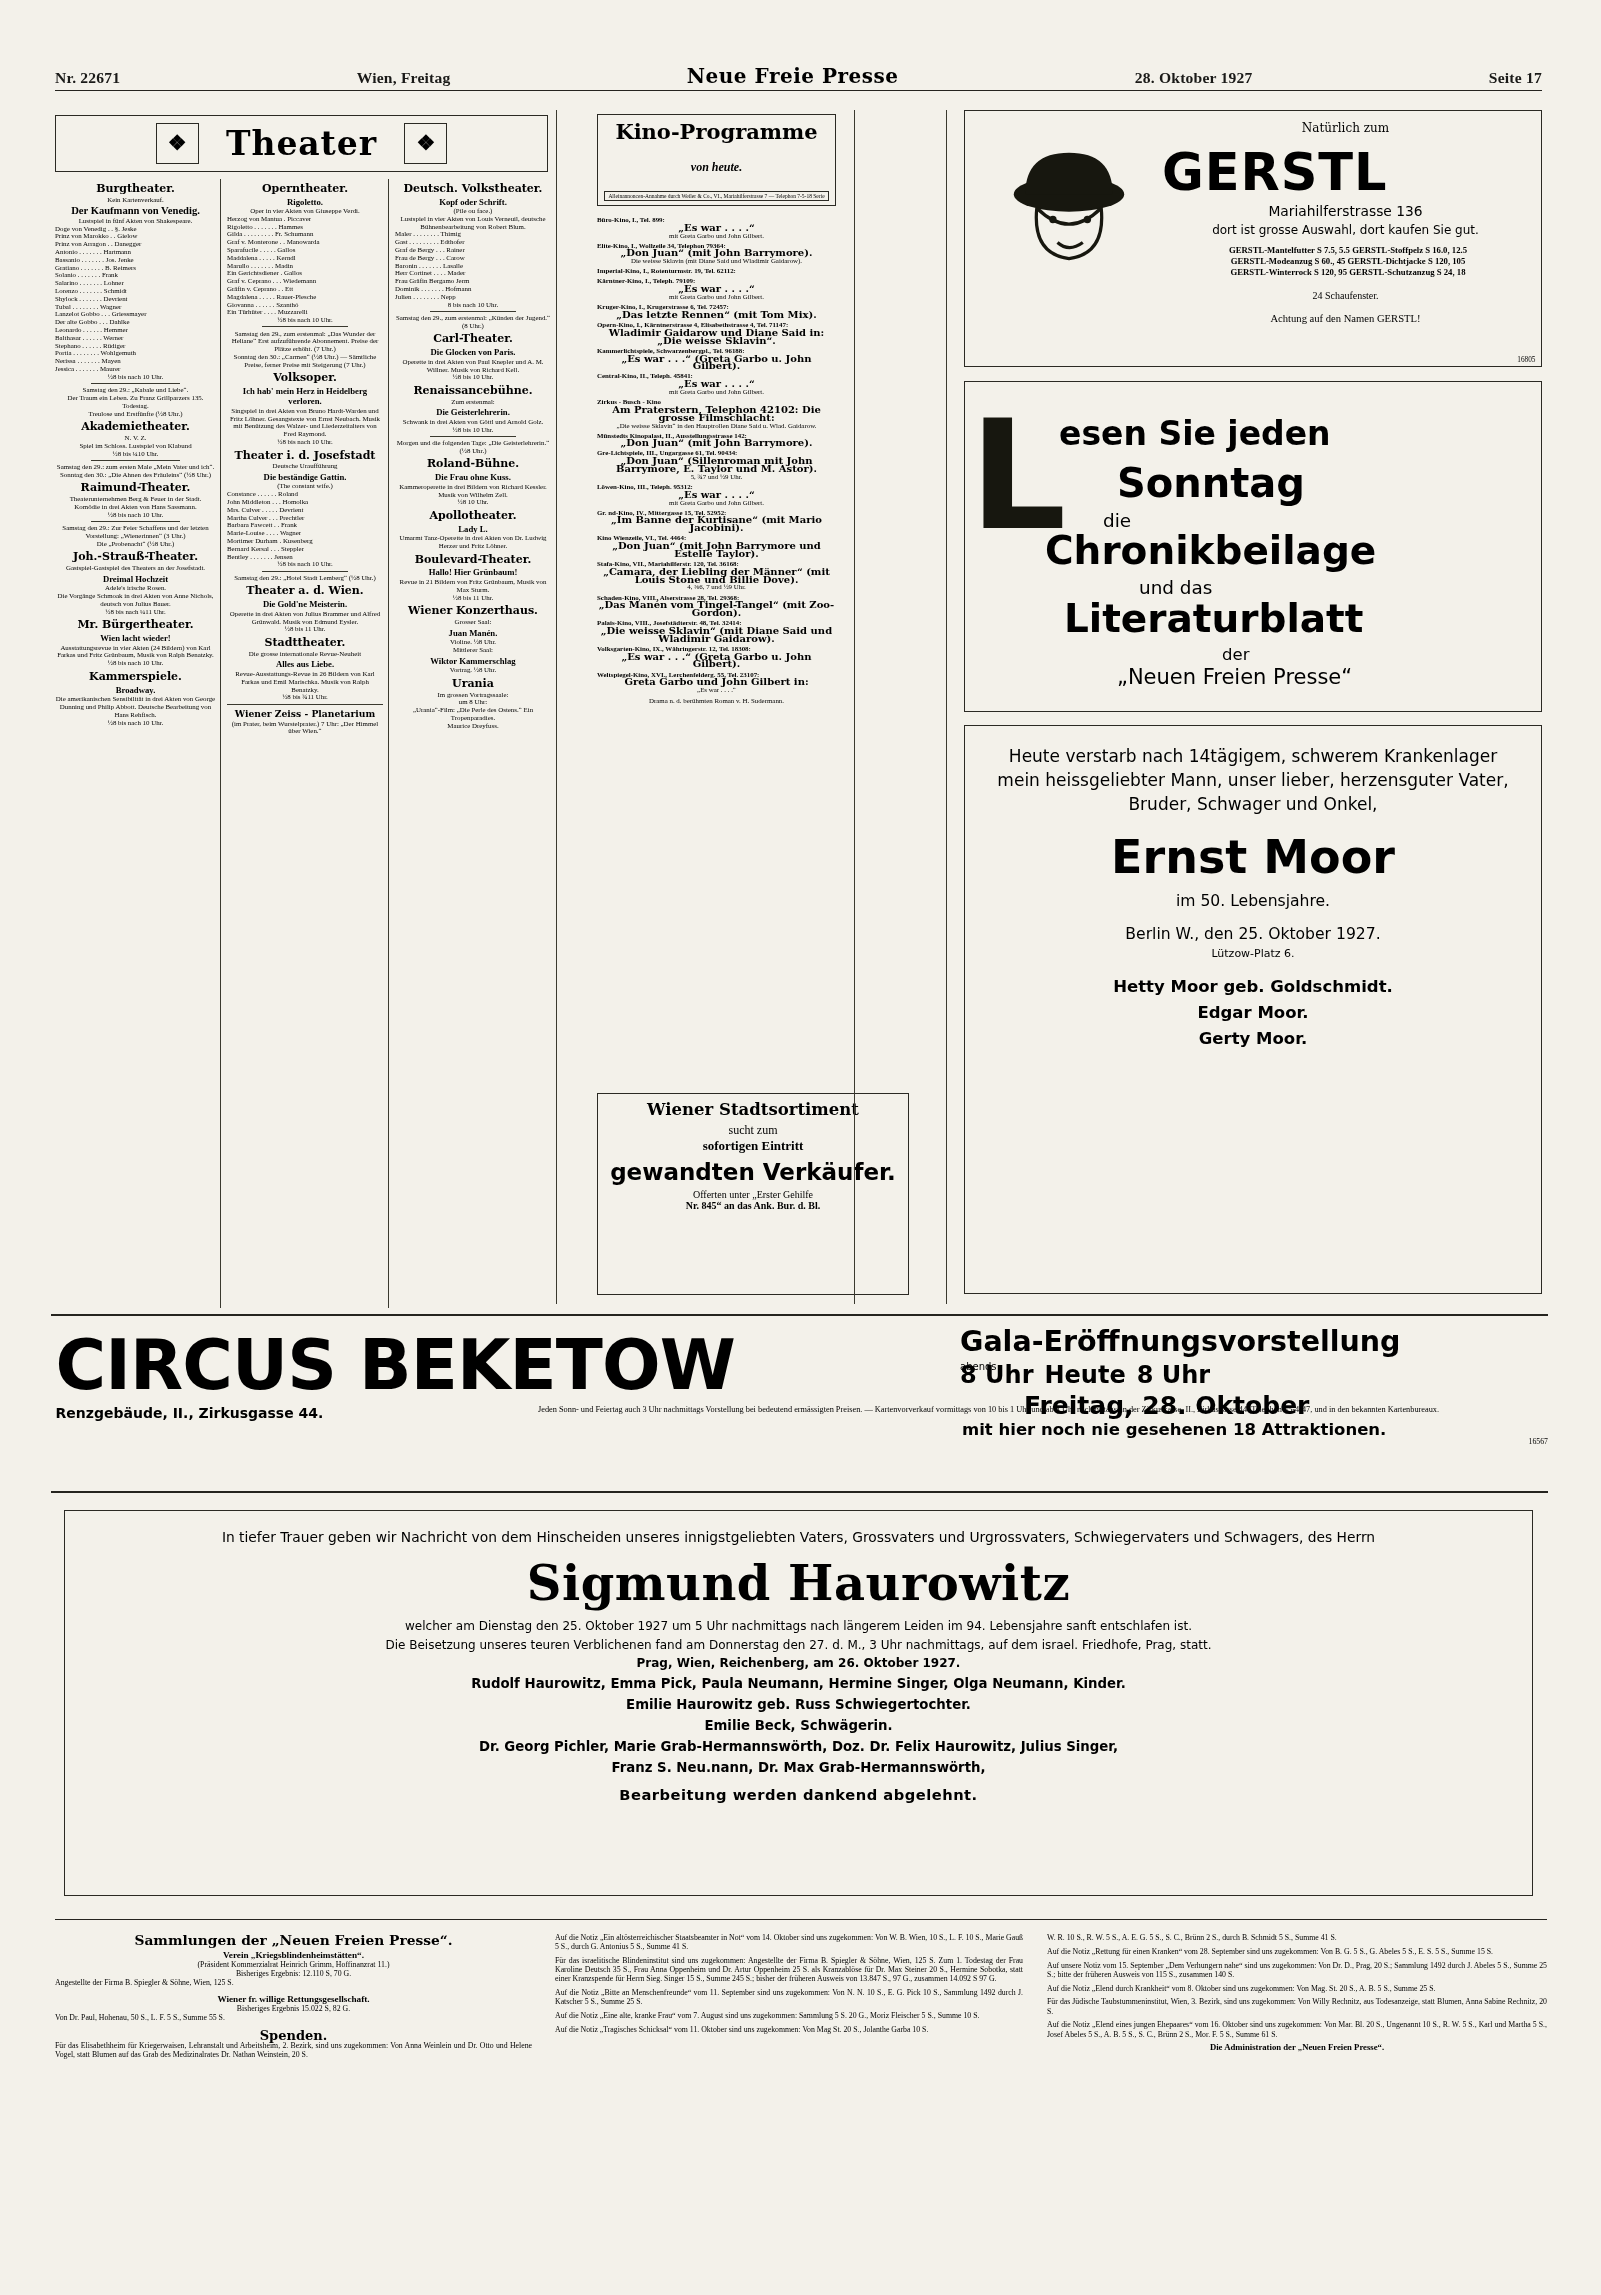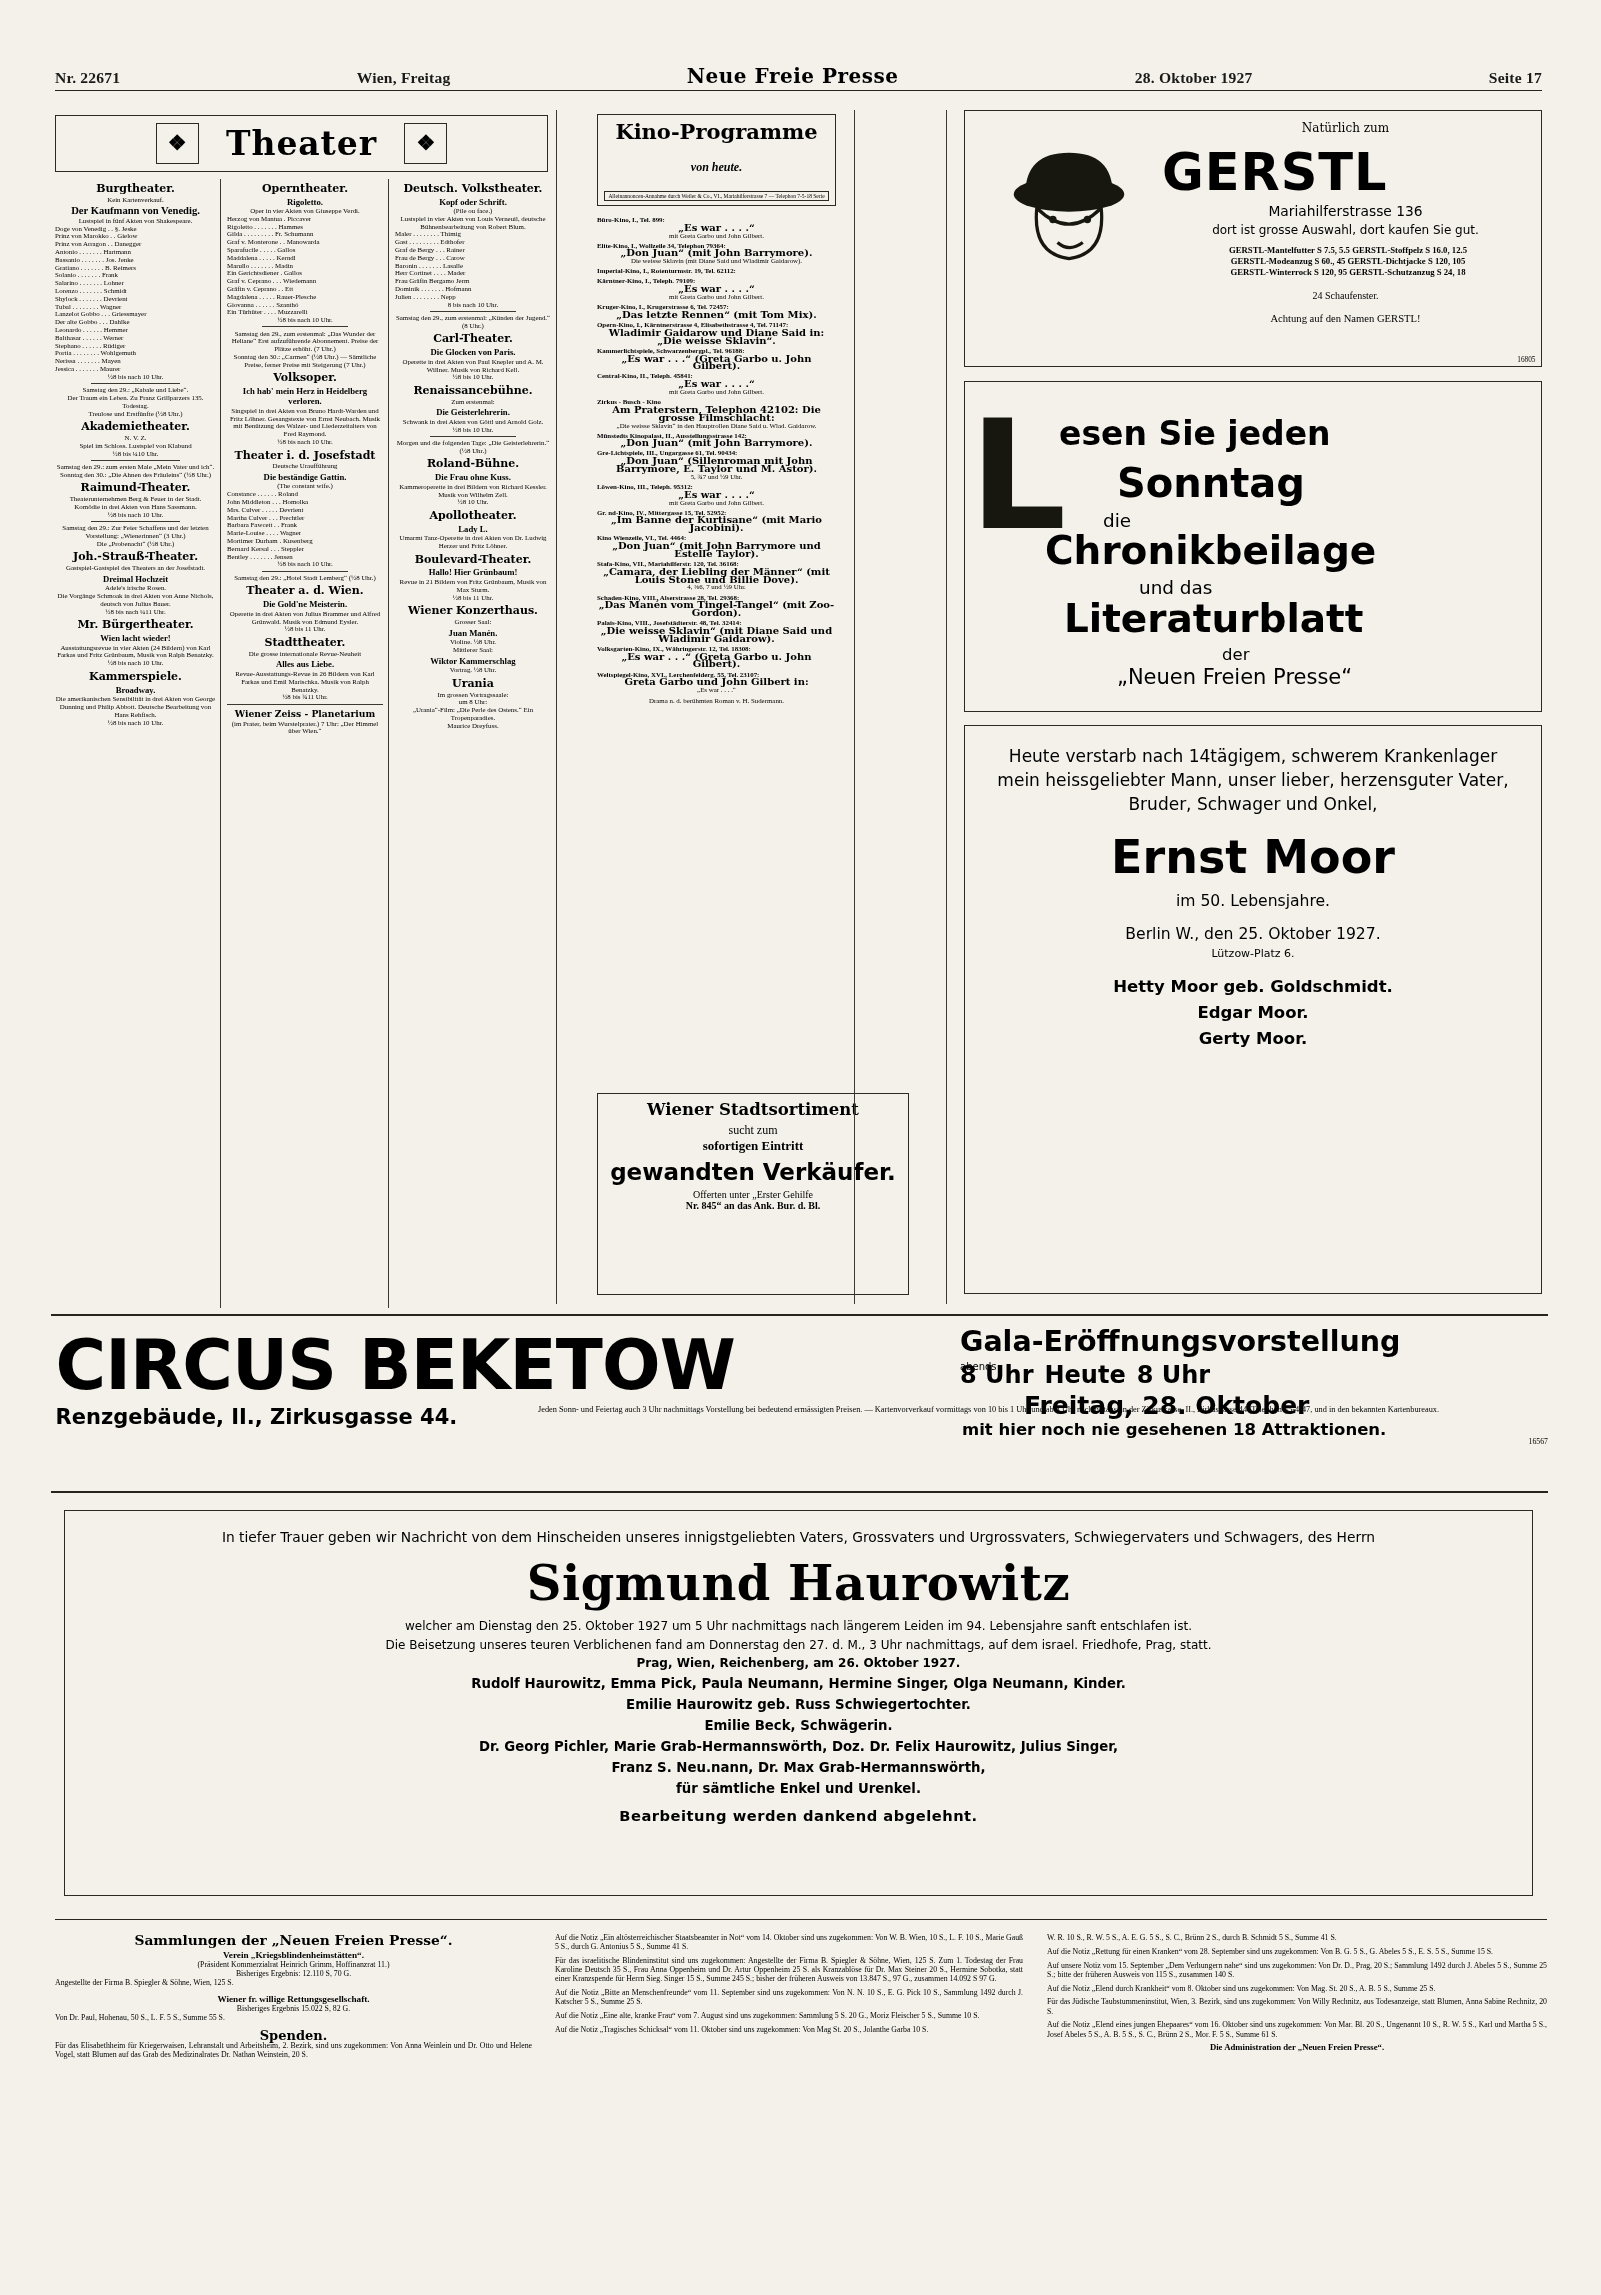--- a/index.html
+++ b/index.html
@@ -54,21 +54,21 @@
   .moor .name{font-family:"DejaVu Sans",sans-serif;font-weight:bold;font-size:46px;text-align:center;margin:13.8px 0 4.6px;}
   .moor .sig{font-family:"DejaVu Sans",sans-serif;font-size:15.6px;line-height:25px;text-align:center;}
   .moor .sigb{font-family:"DejaVu Sans",sans-serif;font-weight:bold;font-size:16.5px;line-height:26px;text-align:center;}
 
   
   .stadt{position:absolute;left:597px;top:1093px;width:312px;height:202px;border:1.4px solid #2b2a24;box-sizing:border-box;background:#f3f1ea;padding:6.4px;text-align:center;}
 
   
   .circus{position:absolute;left:51px;top:1322px;width:1497px;height:165px;background:#f3f1ea;}
   .circus .name{font-family:"DejaVu Sans",sans-serif;font-weight:bold;font-size:69px;letter-spacing:-0.9px;}
-  .circus .sub{font-family:"DejaVu Sans",sans-serif;font-weight:bold;font-size:21px;}
+  .circus .sub{font-family:"DejaVu Sans",sans-serif;font-weight:bold;font-size:14px;}
   .circus .gala{font-family:"DejaVu Sans",sans-serif;font-weight:bold;font-size:28.5px;}
   .circus .uhr{font-family:"DejaVu Sans",sans-serif;font-weight:bold;font-size:24px;}
 
   
   .haur{position:absolute;left:64px;top:1510px;width:1469px;height:386px;border:1.8px solid #2b2a24;box-sizing:border-box;background:#f3f1ea;padding:15.6px 27.5px;text-align:center;font-family:"DejaVu Sans",sans-serif;}
   .haur .l1{font-size:13.8px;line-height:20px;}
   .haur .nm{font-family:"DejaVu Serif",serif;font-weight:bold;font-size:48px;margin:8.3px 0 6.4px;letter-spacing:0.5px;}
   .haur .l2{font-size:12px;line-height:18.4px;}
   .haur .l3{font-size:13.3px;font-weight:bold;line-height:21px;}
   .haur .l4{font-size:14.7px;font-weight:bold;margin-top:8.3px;letter-spacing:0.5px;}
@@ -472,21 +472,20 @@
       <div class="l1">In tiefer Trauer geben wir Nachricht von dem Hinscheiden unseres innigstgeliebten Vaters, Grossvaters und Urgrossvaters, Schwiegervaters und Schwagers, des Herrn</div>
       <div class="nm">Sigmund Haurowitz</div>
       <div class="l2">welcher am Dienstag den 25. Oktober 1927 um 5 Uhr nachmittags nach längerem Leiden im 94. Lebensjahre sanft entschlafen ist.</div>
       <div class="l2">Die Beisetzung unseres teuren Verblichenen fand am Donnerstag den 27. d. M., 3 Uhr nachmittags, auf dem israel. Friedhofe, Prag, statt.</div>
       <div class="l2 b">Prag, Wien, Reichenberg, am 26. Oktober 1927.</div>
       <div class="l3">Rudolf Haurowitz, Emma Pick, Paula Neumann, Hermine Singer, Olga Neumann, Kinder.</div>
       <div class="l3">Emilie Haurowitz geb. Russ Schwiegertochter.</div>
       <div class="l3">Emilie Beck, Schwägerin.</div>
       <div class="l3">Dr. Georg Pichler, Marie Grab-Hermannswörth, Doz. Dr. Felix Haurowitz, Julius Singer,</div>
       <div class="l3">Franz S. Neu.nann, Dr. Max Grab-Hermannswörth,</div>
-      <div class="l3">für sämtliche Enkel und Urenkel.</div>
       <div class="l4">Bearbeitung werden dankend abgelehnt.</div>
     </div>
 
     <div class="rule" style="left:55px;top:1919px;width:1492px;height:1.4px;"></div>
     <div class="bottom">
       <div class="bcol" style="left:0;width:477px;">
         <div class="sect-head" style="font-size:13.8px;">Sammlungen der „Neuen Freien Presse“.</div>
         <div class="center b" style="font-size:9.2px;margin-top:5.5px;">Verein „Kriegsblindenheimstätten“.</div>
         <div class="center" style="font-size:7.8px;">(Präsident Kommerzialrat Heinrich Grimm, Hoffinanzrat 11.)</div>
         <div class="center" style="font-size:7.8px;">Bisheriges Ergebnis: 12.110 S, 70 G.</div>

